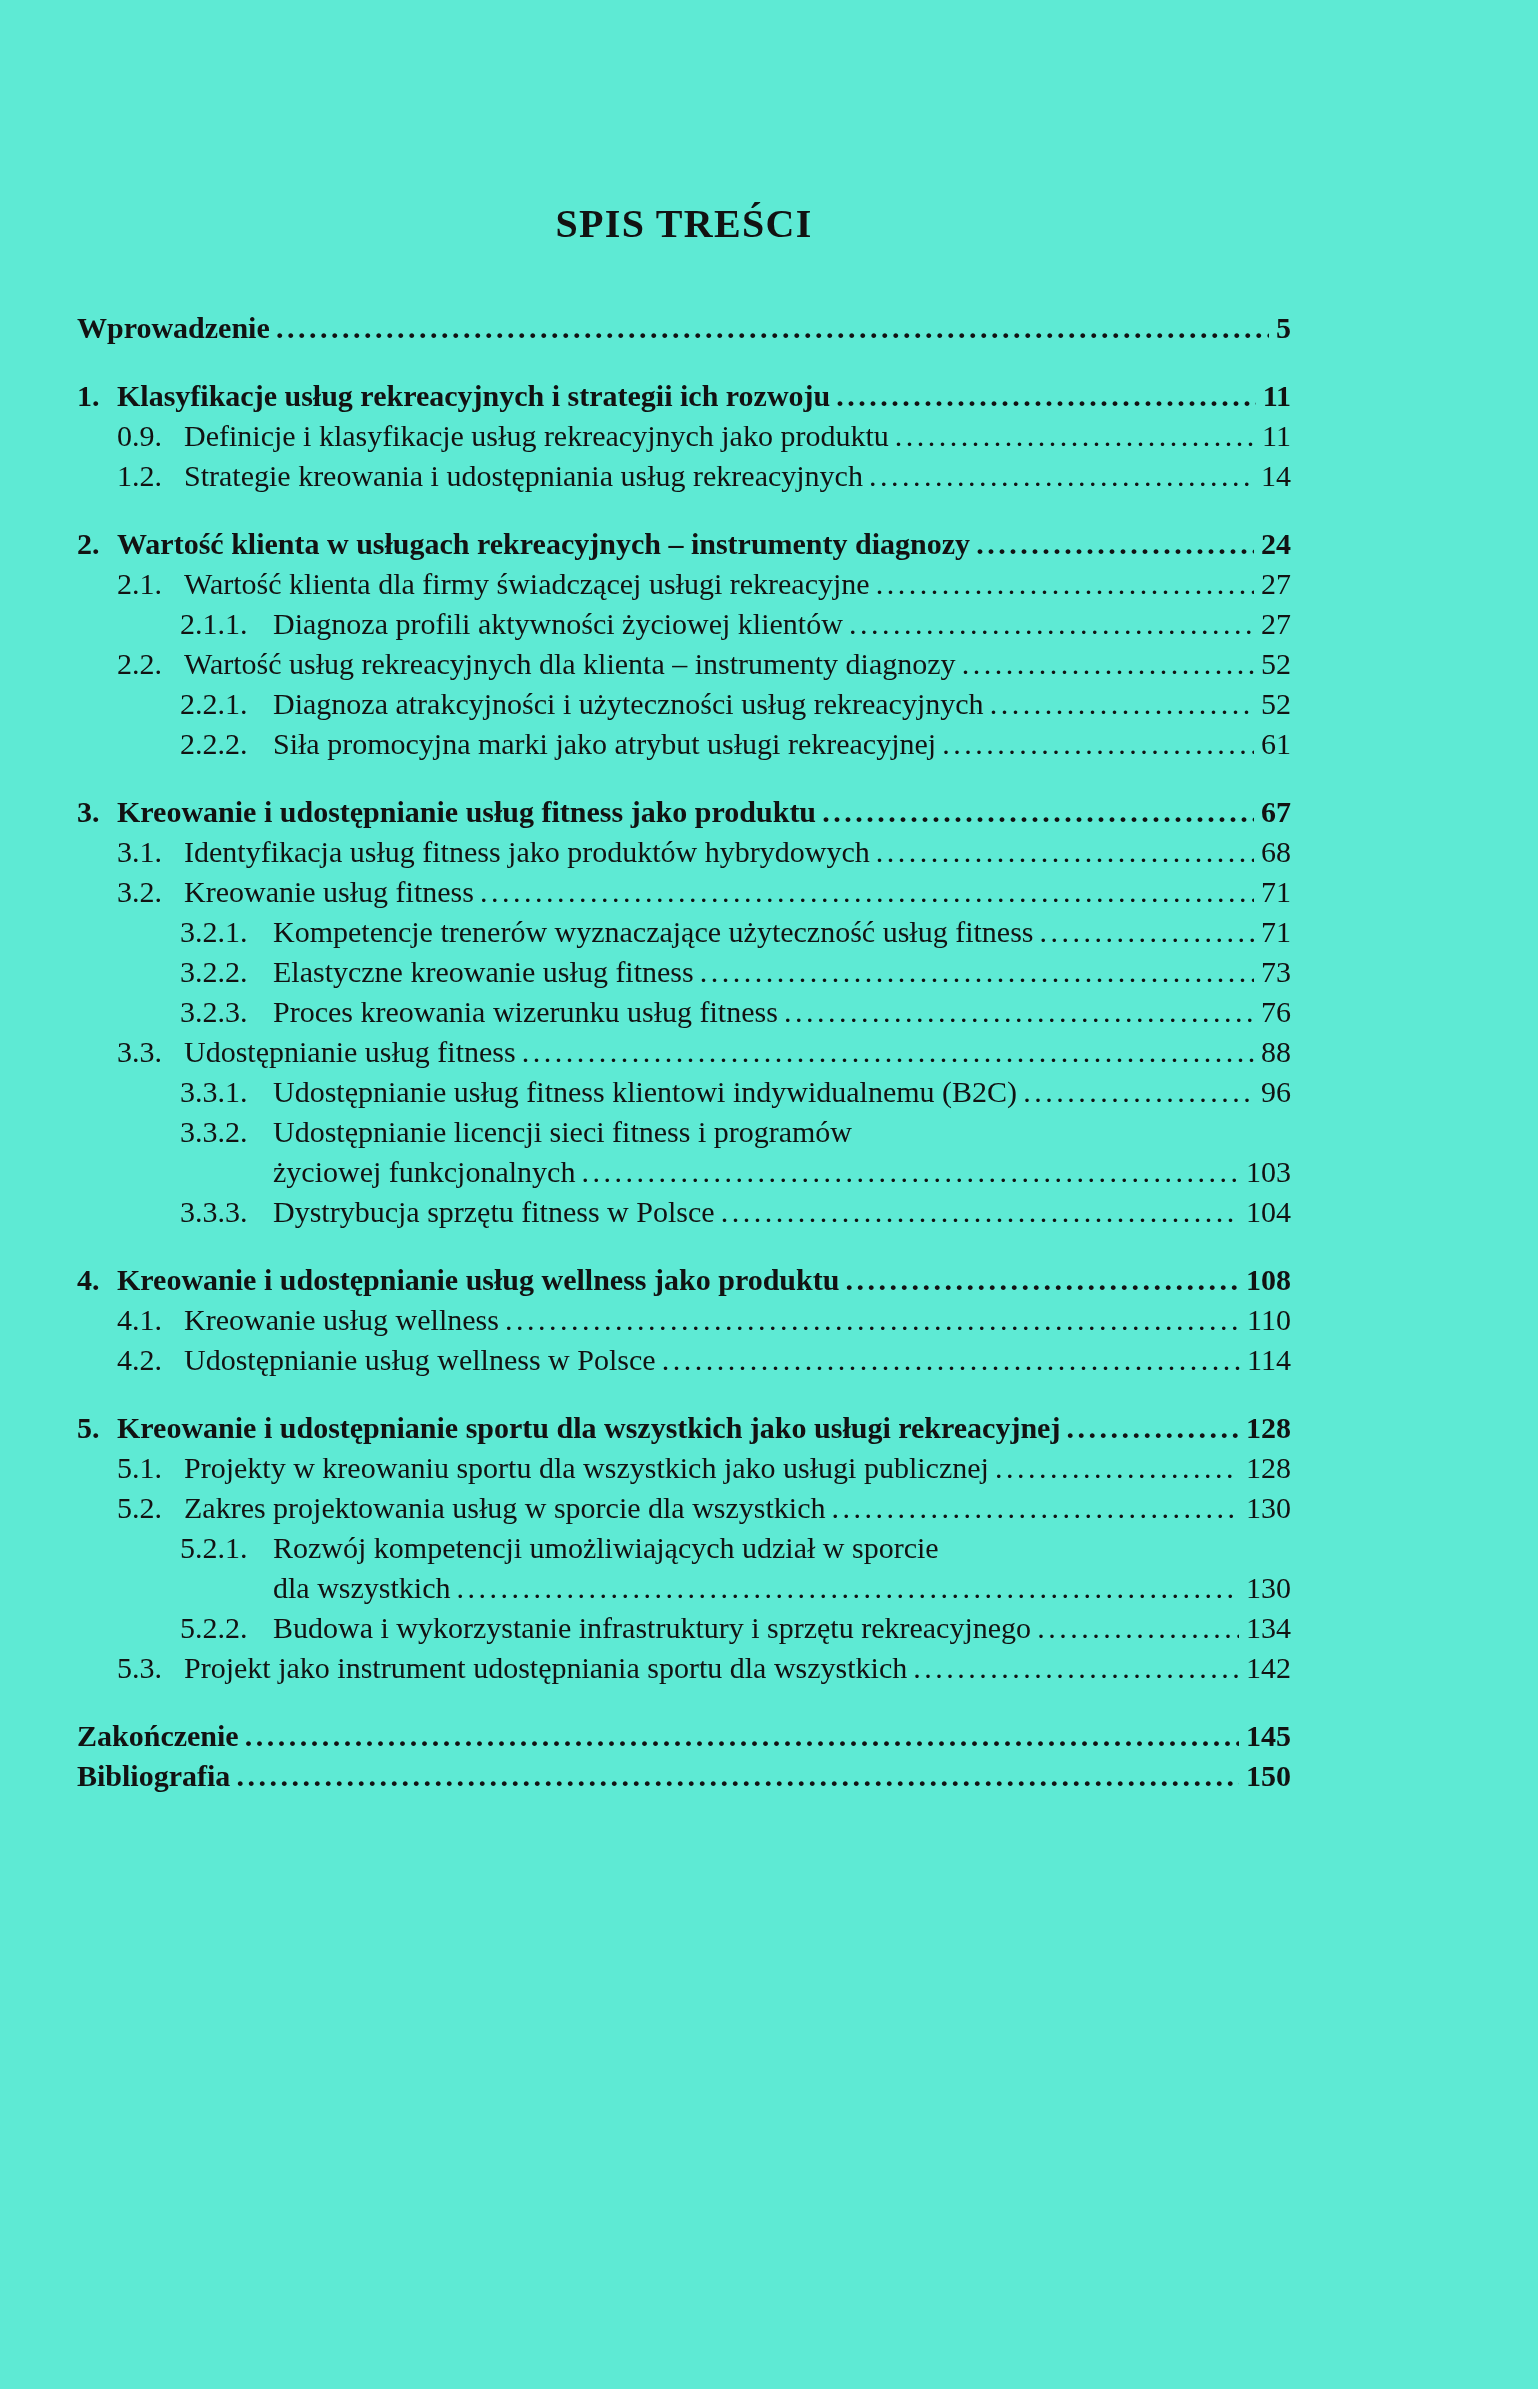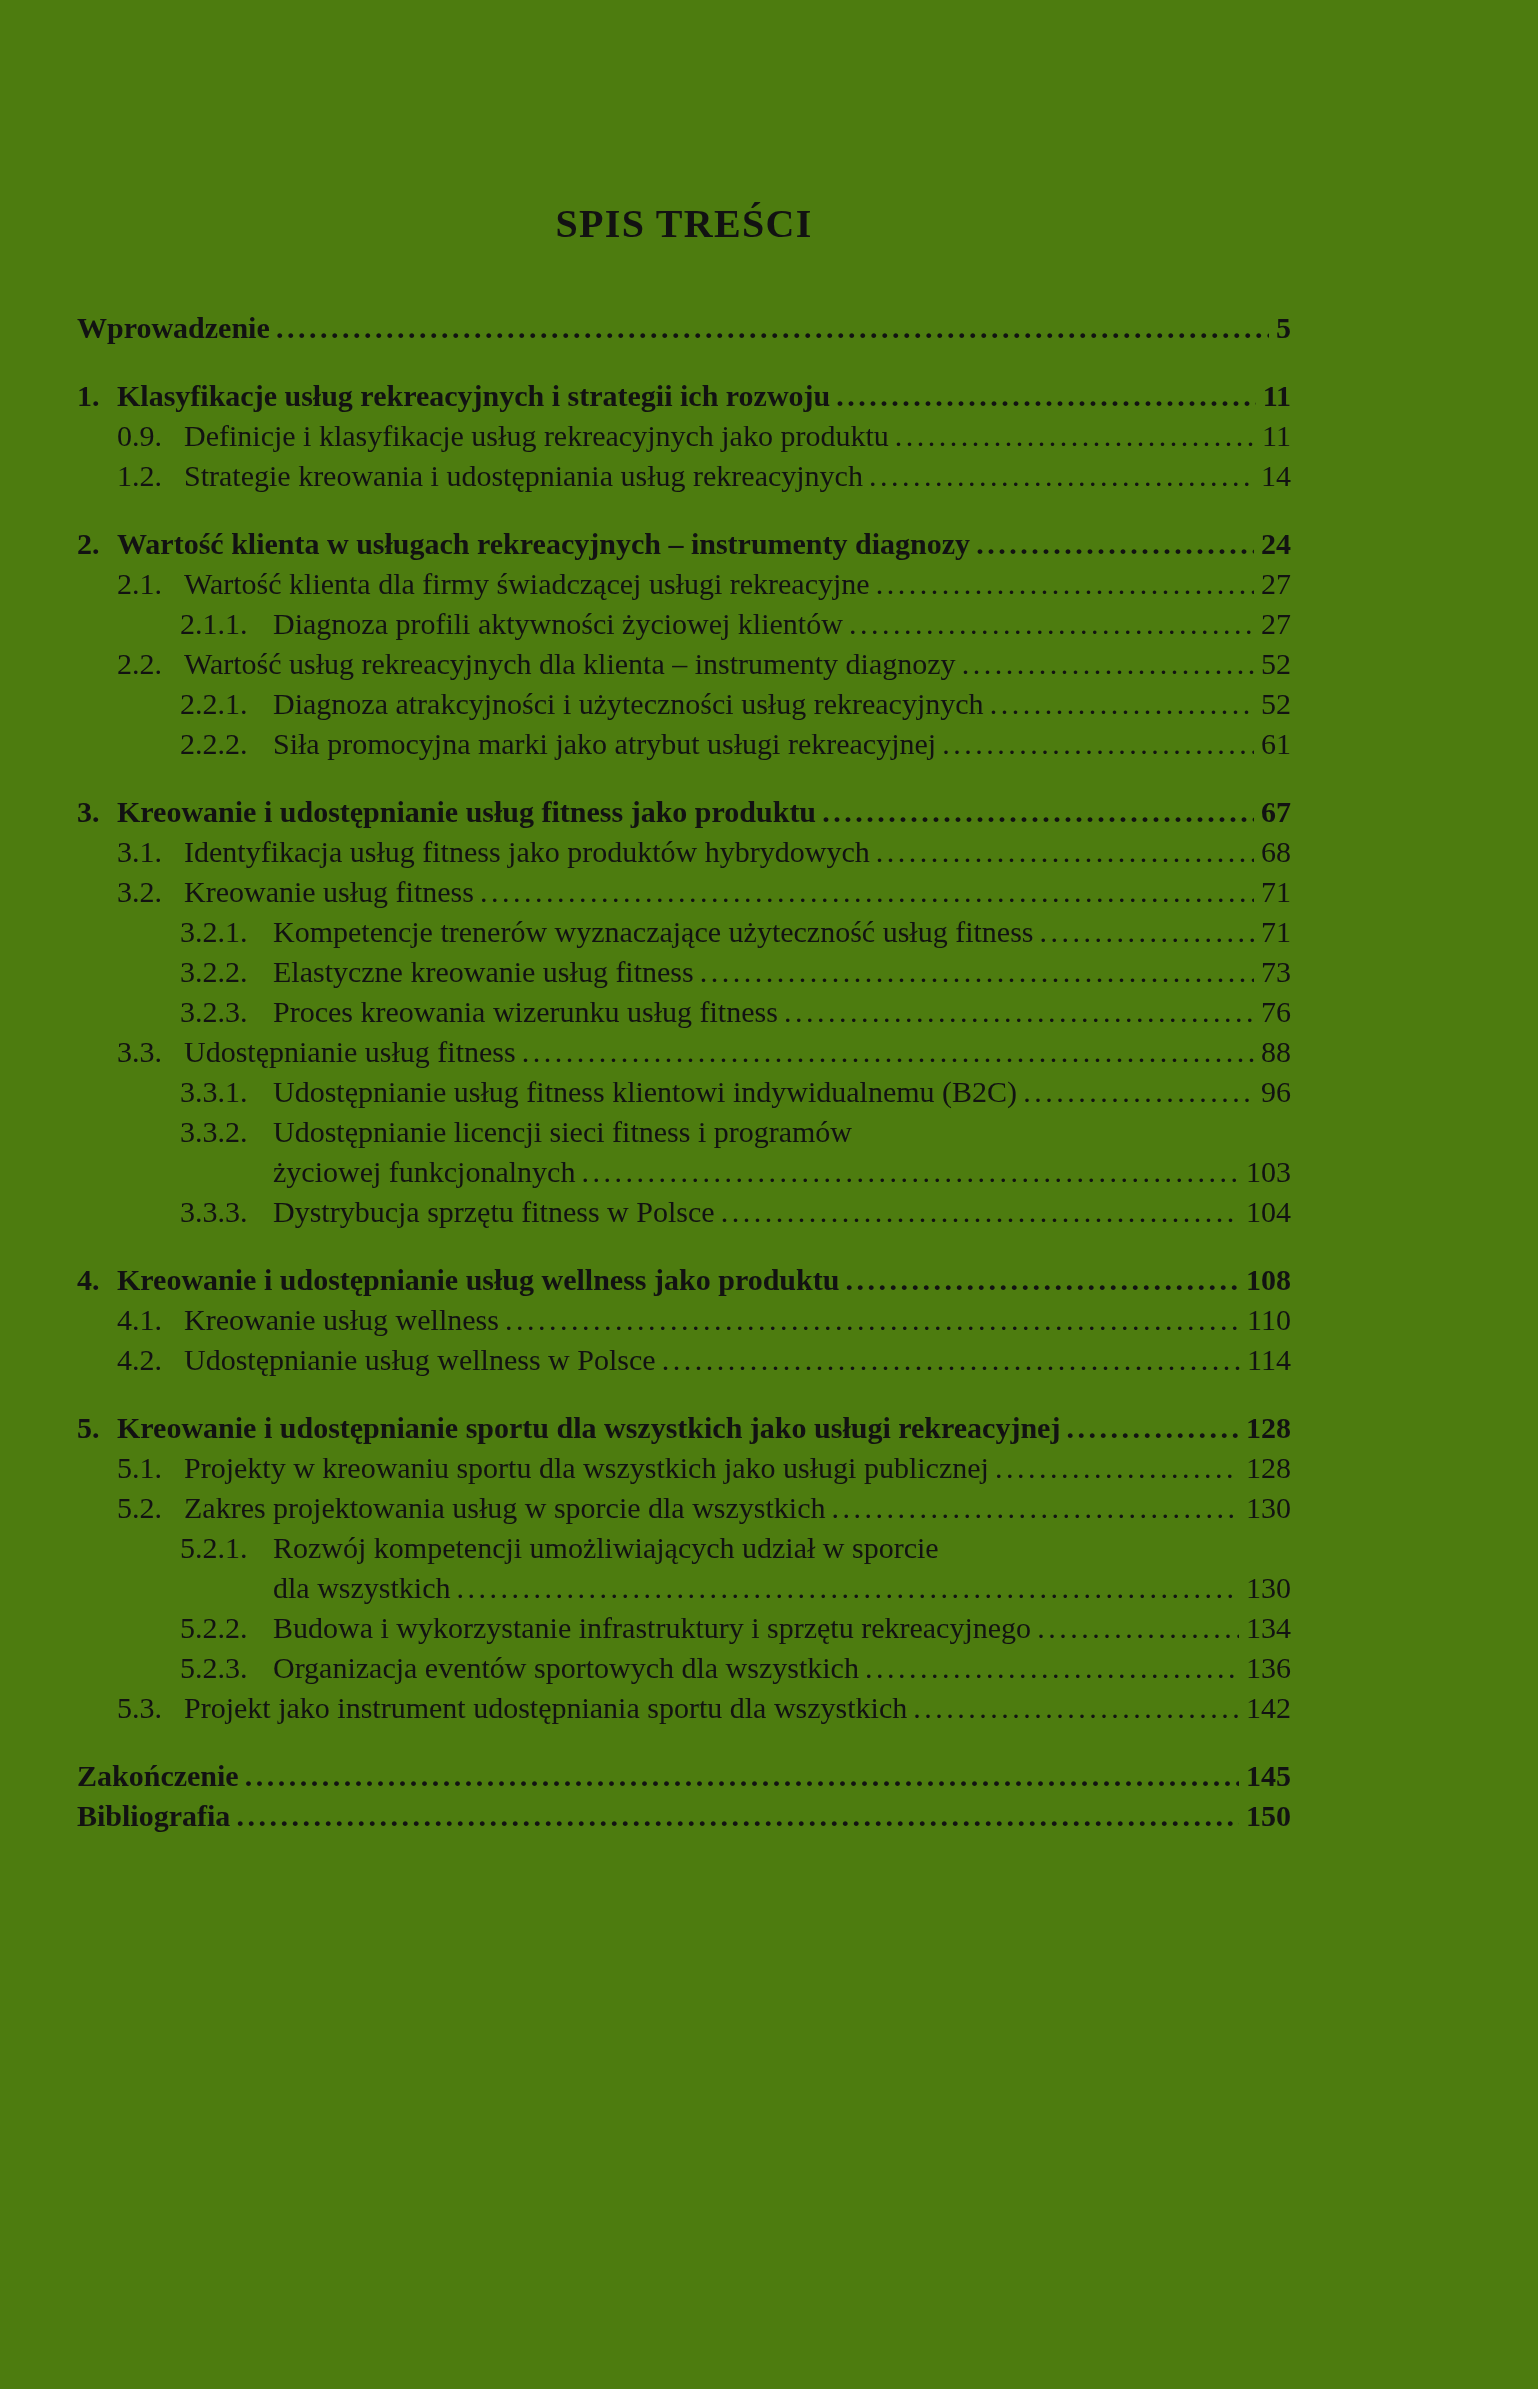--- a/index.html
+++ b/index.html
@@ -2,21 +2,21 @@
 <html style="font-size:14px"><head>
 <meta charset="utf-8">
 <style>
   * { margin: 0; padding: 0; box-sizing: border-box; }
   html, body { background: #ffffff; }
 
   .page {
     position: relative;
     width: 1539px;
     height: 2389px;
-    background: #4d7c0f;
+    background: #5eead4;
     color: #121212;
     font-family: "Liberation Serif", "DejaVu Serif", serif;
     font-size: 30px;
     overflow: hidden;
   }
 
   .content {
     position: absolute;
     left: 77px;
     right: 248px;
@@ -304,28 +304,20 @@
           </div>
         </div>
         <div class="entry level2">
           <div class="line">
             <span class="num">5.2.2.</span>
             <span class="text">Budowa i wykorzystanie infrastruktury i sprzętu rekreacyjnego</span>
             <span class="dots"></span>
             <span class="page-num">134</span>
           </div>
         </div>
-        <div class="entry level2">
-          <div class="line">
-            <span class="num">5.2.3.</span>
-            <span class="text">Organizacja eventów sportowych dla wszystkich</span>
-            <span class="dots"></span>
-            <span class="page-num">136</span>
-          </div>
-        </div>
         <div class="entry level1">
           <div class="line">
             <span class="num">5.3.</span>
             <span class="text">Projekt jako instrument udostępniania sportu dla wszystkich</span>
             <span class="dots"></span>
             <span class="page-num">142</span>
           </div>
         </div>
         <div class="entry level0 bold group">
           <div class="line">

